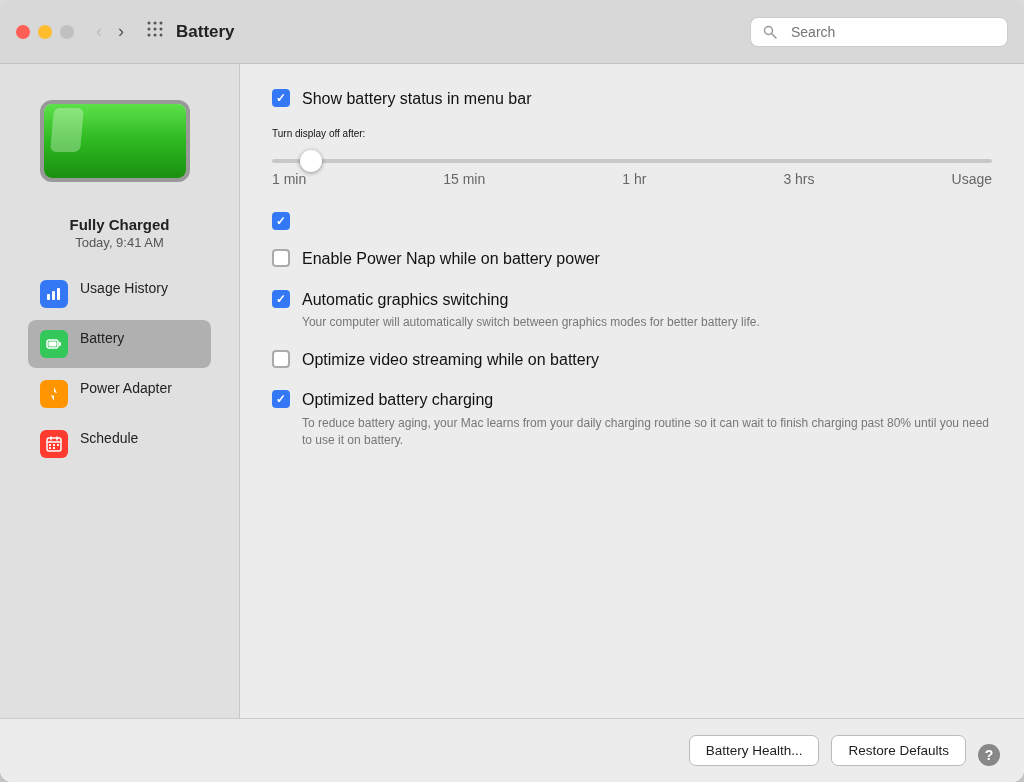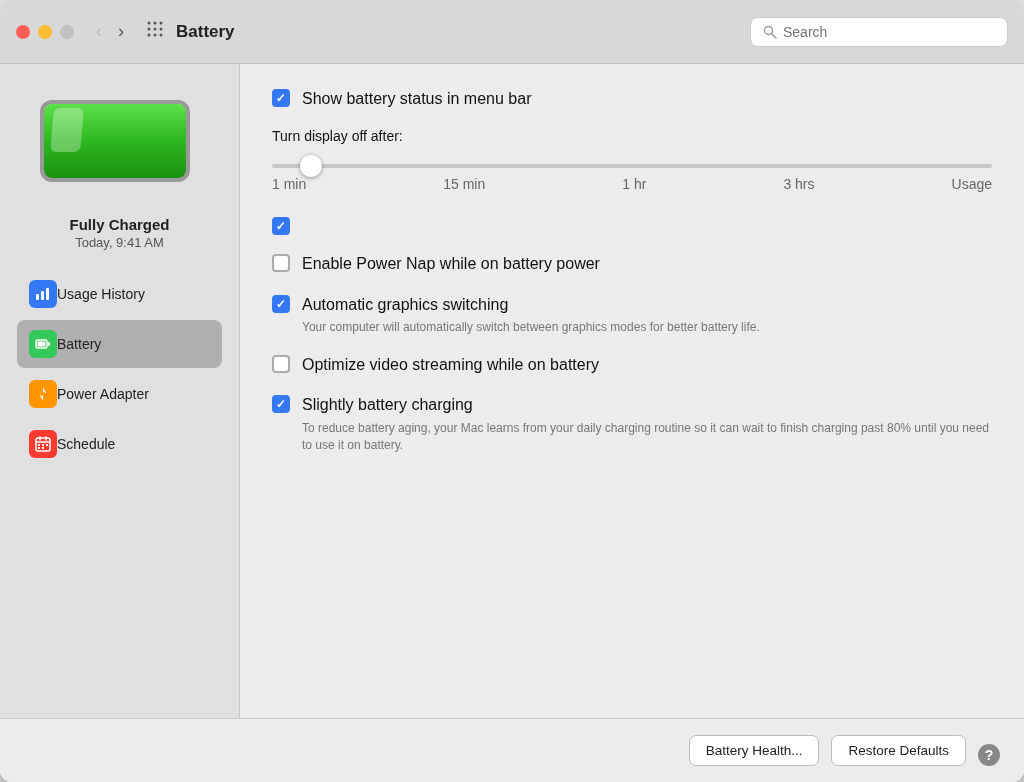--- a/index.html
+++ b/index.html
@@ -83,32 +83,33 @@
       width: 258px;
       border: 1px solid #ccc;
     }
     .search-input {
       border: none;
       outline: none;
       font-size: 14px;
       color: #555;
       background: transparent;
       width: 100%;
+      margin-left: 8px;
     }
     
     .main-content {
       display: flex;
       flex: 1;
       overflow: hidden;
     }
     
     .sidebar {
       width: 240px;
       background: #e0e0e0;
-      padding: 16px 5px;
+      padding: 16px 16px;
       display: flex;
       flex-direction: column;
       align-items: center;
       border-right: 1px solid #c8c8c8;
       flex-shrink: 0;
     }
     .battery-icon-container {
       width: 160px;
       height: 90px;
       margin: 20px 0 10px 0;
@@ -166,24 +167,25 @@
       color: #555;
       margin-top: 2px;
     }
     .sidebar-nav {
       margin-top: 20px;
       width: 100%;
       padding: 0 12px;
     }
     .sidebar-item {
       display: flex;
-      align-items: center;
+      align-items: flex-start;
       padding: 10px 12px;
       border-radius: 8px;
       cursor: pointer;
+      gap: 12px;
       margin-bottom: 2px;
     }
     .sidebar-item.active {
       background: #b0b0b0;
     }
     .sidebar-icon {
       width: 28px;
       height: 28px;
       border-radius: 6px;
       display: flex;
@@ -254,21 +256,21 @@
       font-size: 12px;
       color: #777;
       margin-top: 3px;
       line-height: 1.4;
     }
     
     .slider-section {
       margin-bottom: 24px;
     }
     .slider-label {
-      font-size: 14px;
+      font-size: 10px;
       font-weight: 400;
       color: #111;
       margin-bottom: 10px;
     }
     .slider-labels {
       display: flex;
       justify-content: space-between;
       margin-top: 4px;
     }
     .slider-labels span {
@@ -494,21 +496,21 @@
           <div class="setting-text">
             <div class="main-label">Optimize video streaming while on battery</div>
           </div>
         </div>
 
         <div class="setting-row">
           <div class="checkbox-wrap">
             <div class="checkbox checked"></div>
           </div>
           <div class="setting-text">
-            <div class="main-label">Slightly battery charging</div>
+            <div class="main-label">Optimized battery charging</div>
             <div class="sub-label">To reduce battery aging, your Mac learns from your daily charging routine so it can wait to finish charging past 80% until you need to use it on battery.</div>
           </div>
         </div>
 
       </div>
     </div>
   </div>
 
   <div class="bottom-bar">
     <button class="btn">Battery Health...</button>

